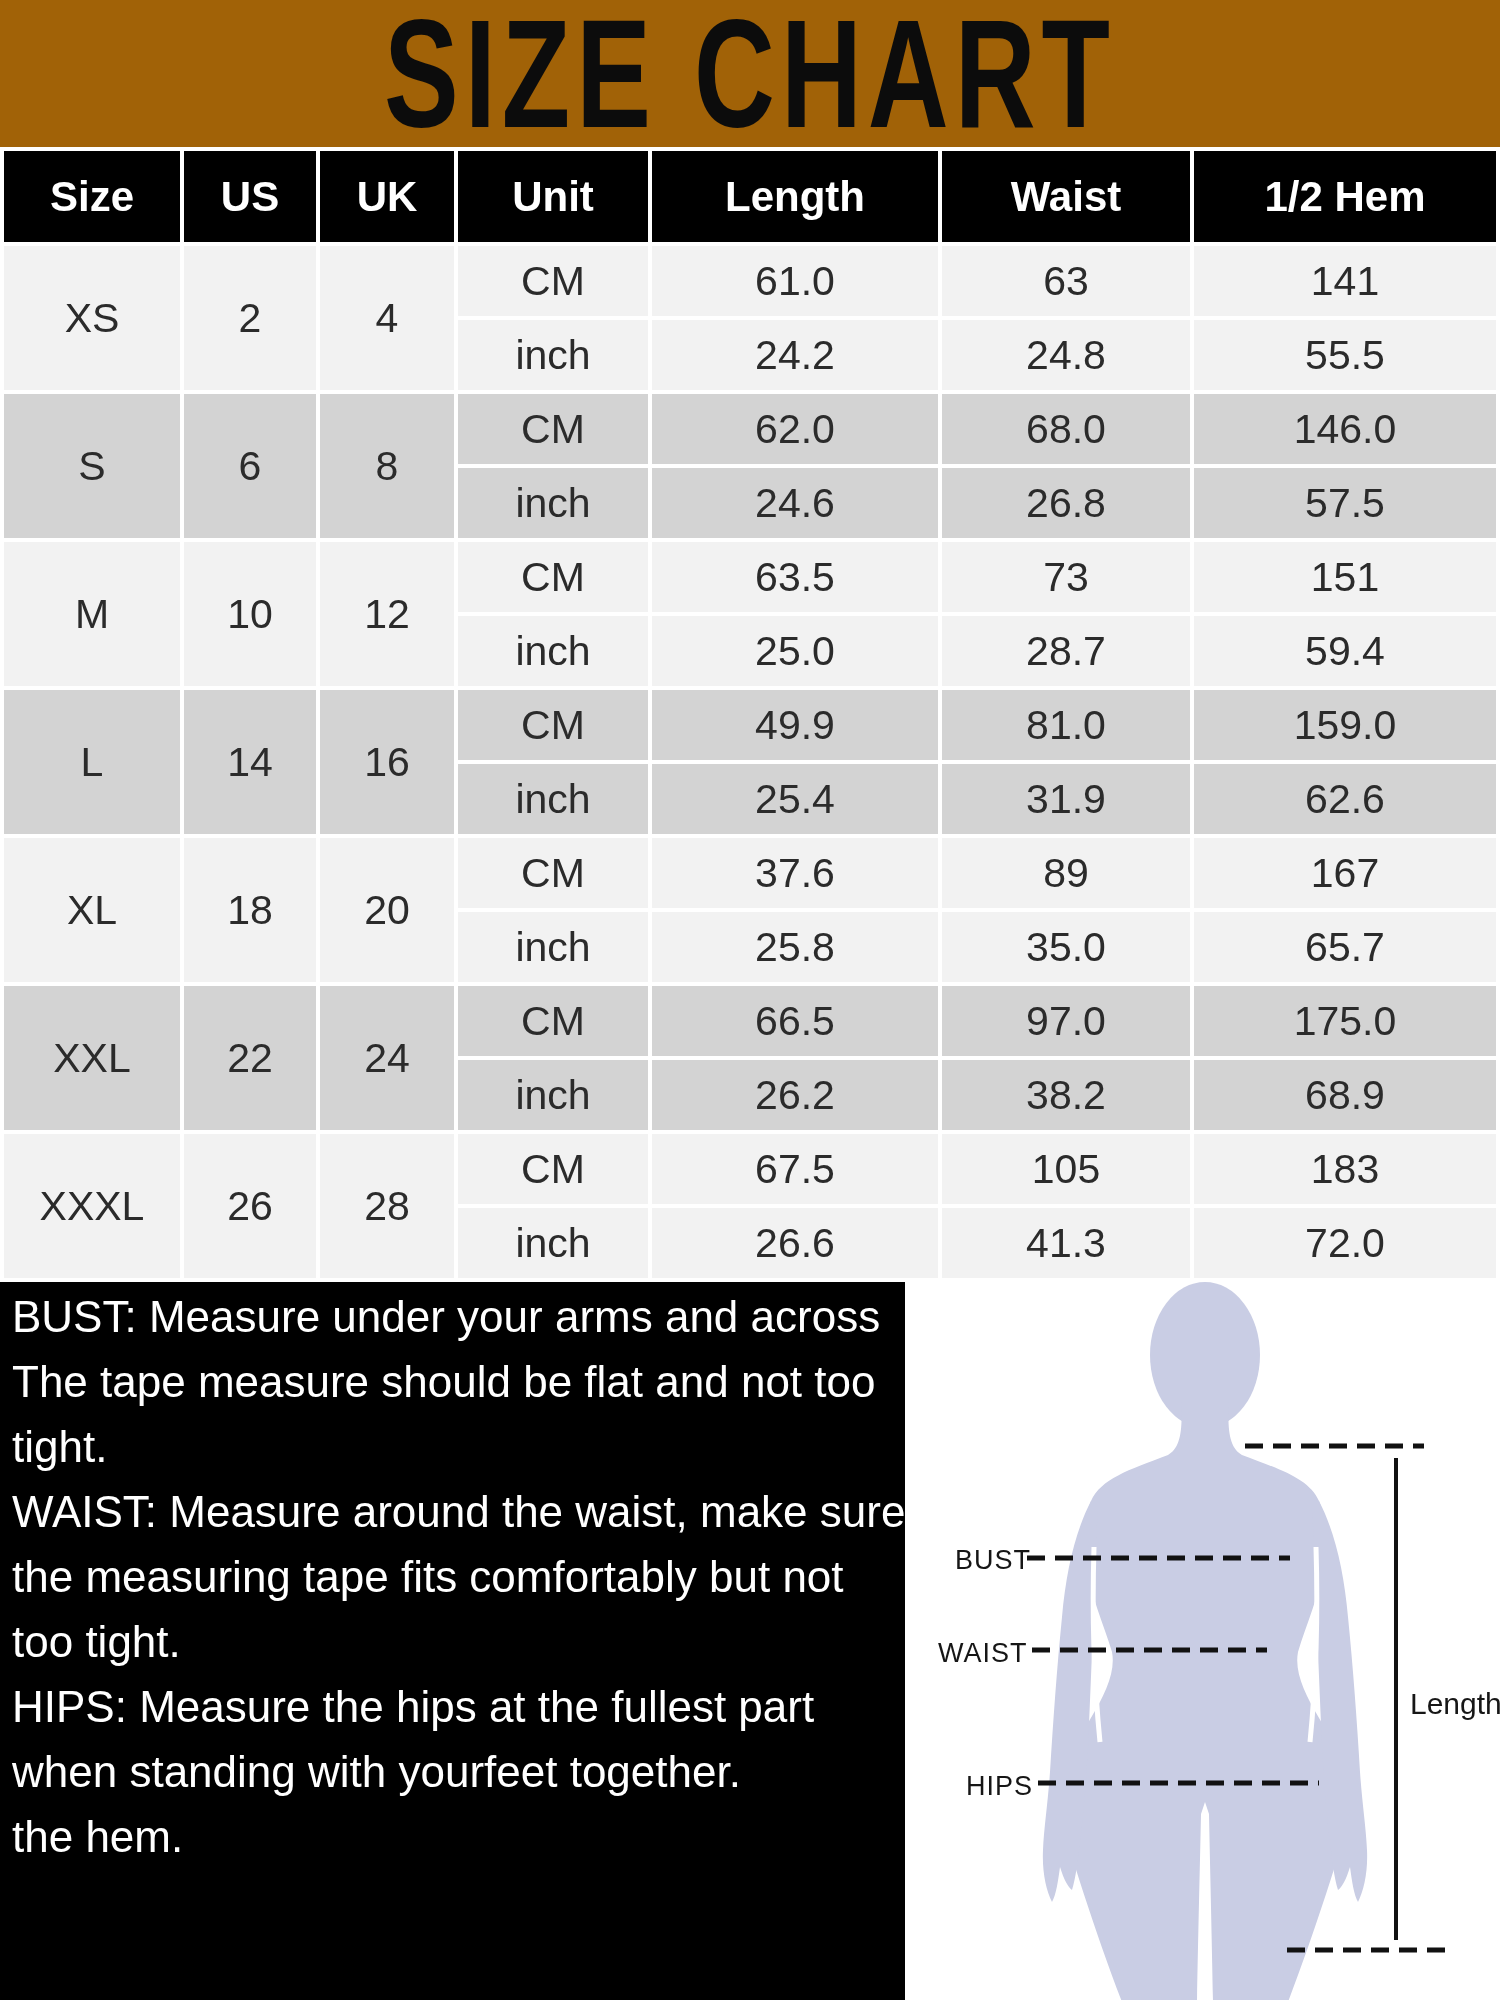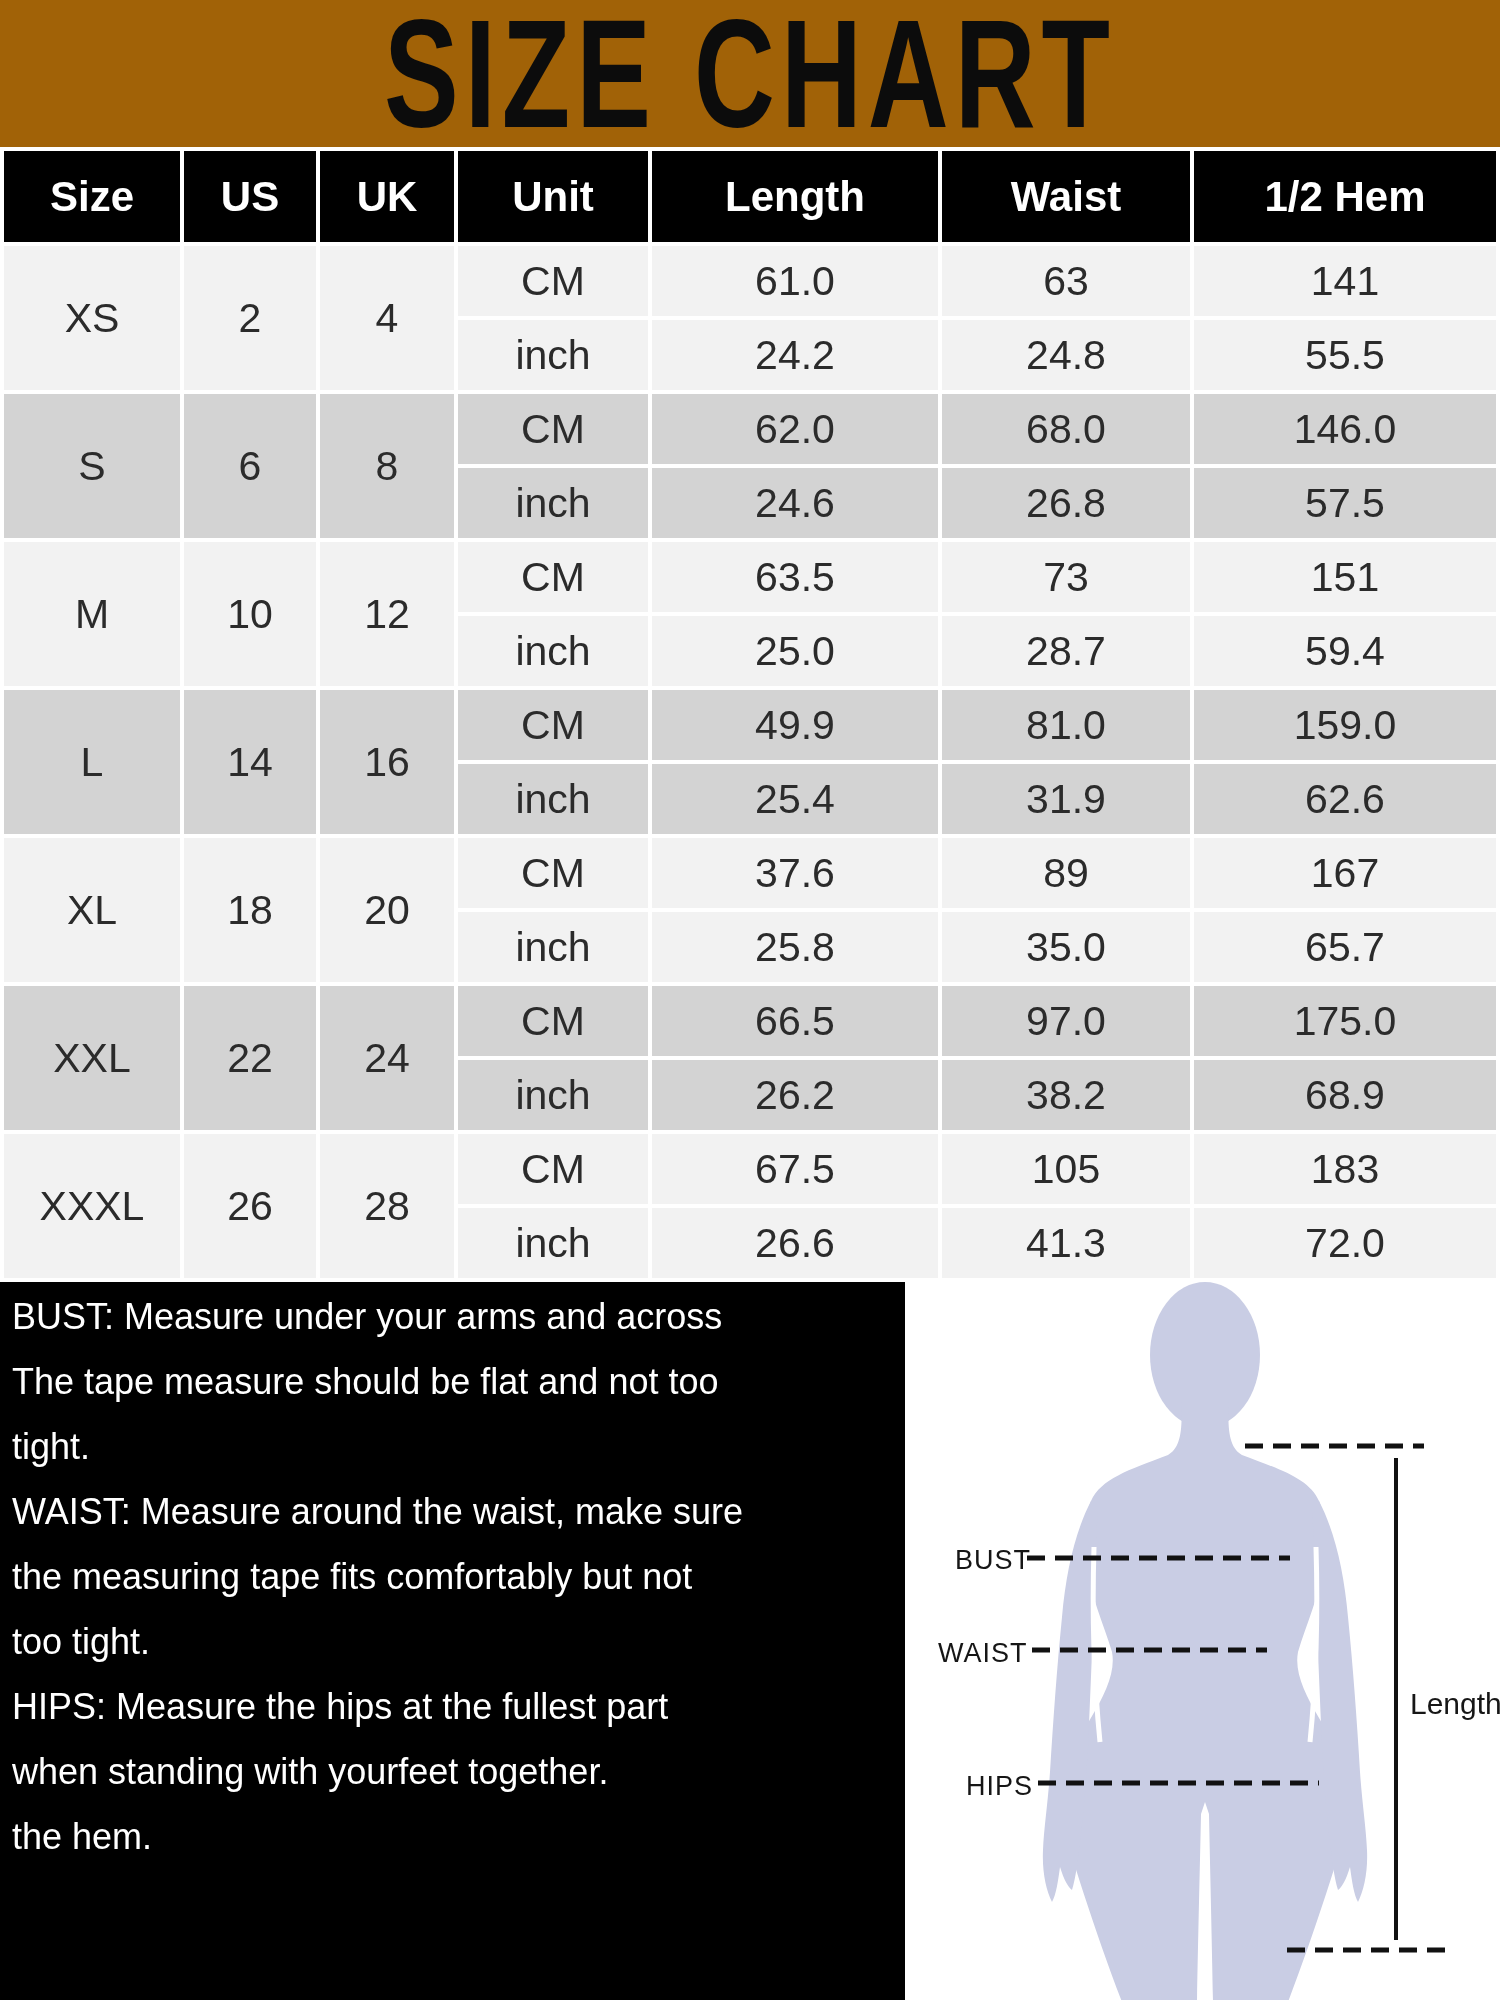--- a/index.html
+++ b/index.html
@@ -61,21 +61,21 @@
   }
   .notes{
     width:905px;
     height:720px;
     background:#000000;
     color:#ffffff;
     box-sizing:border-box;
     padding:2px 0 0 12px;
   }
   .notes .nline{
-    font-size:36px;
+    font-size:44px;
     line-height:65px;
     white-space:nowrap;
     font-weight:400;
   }
   .figure{
     position:relative;
     width:595px;height:720px;
     background:#ffffff;
   }
   .figure svg{display:block;}

